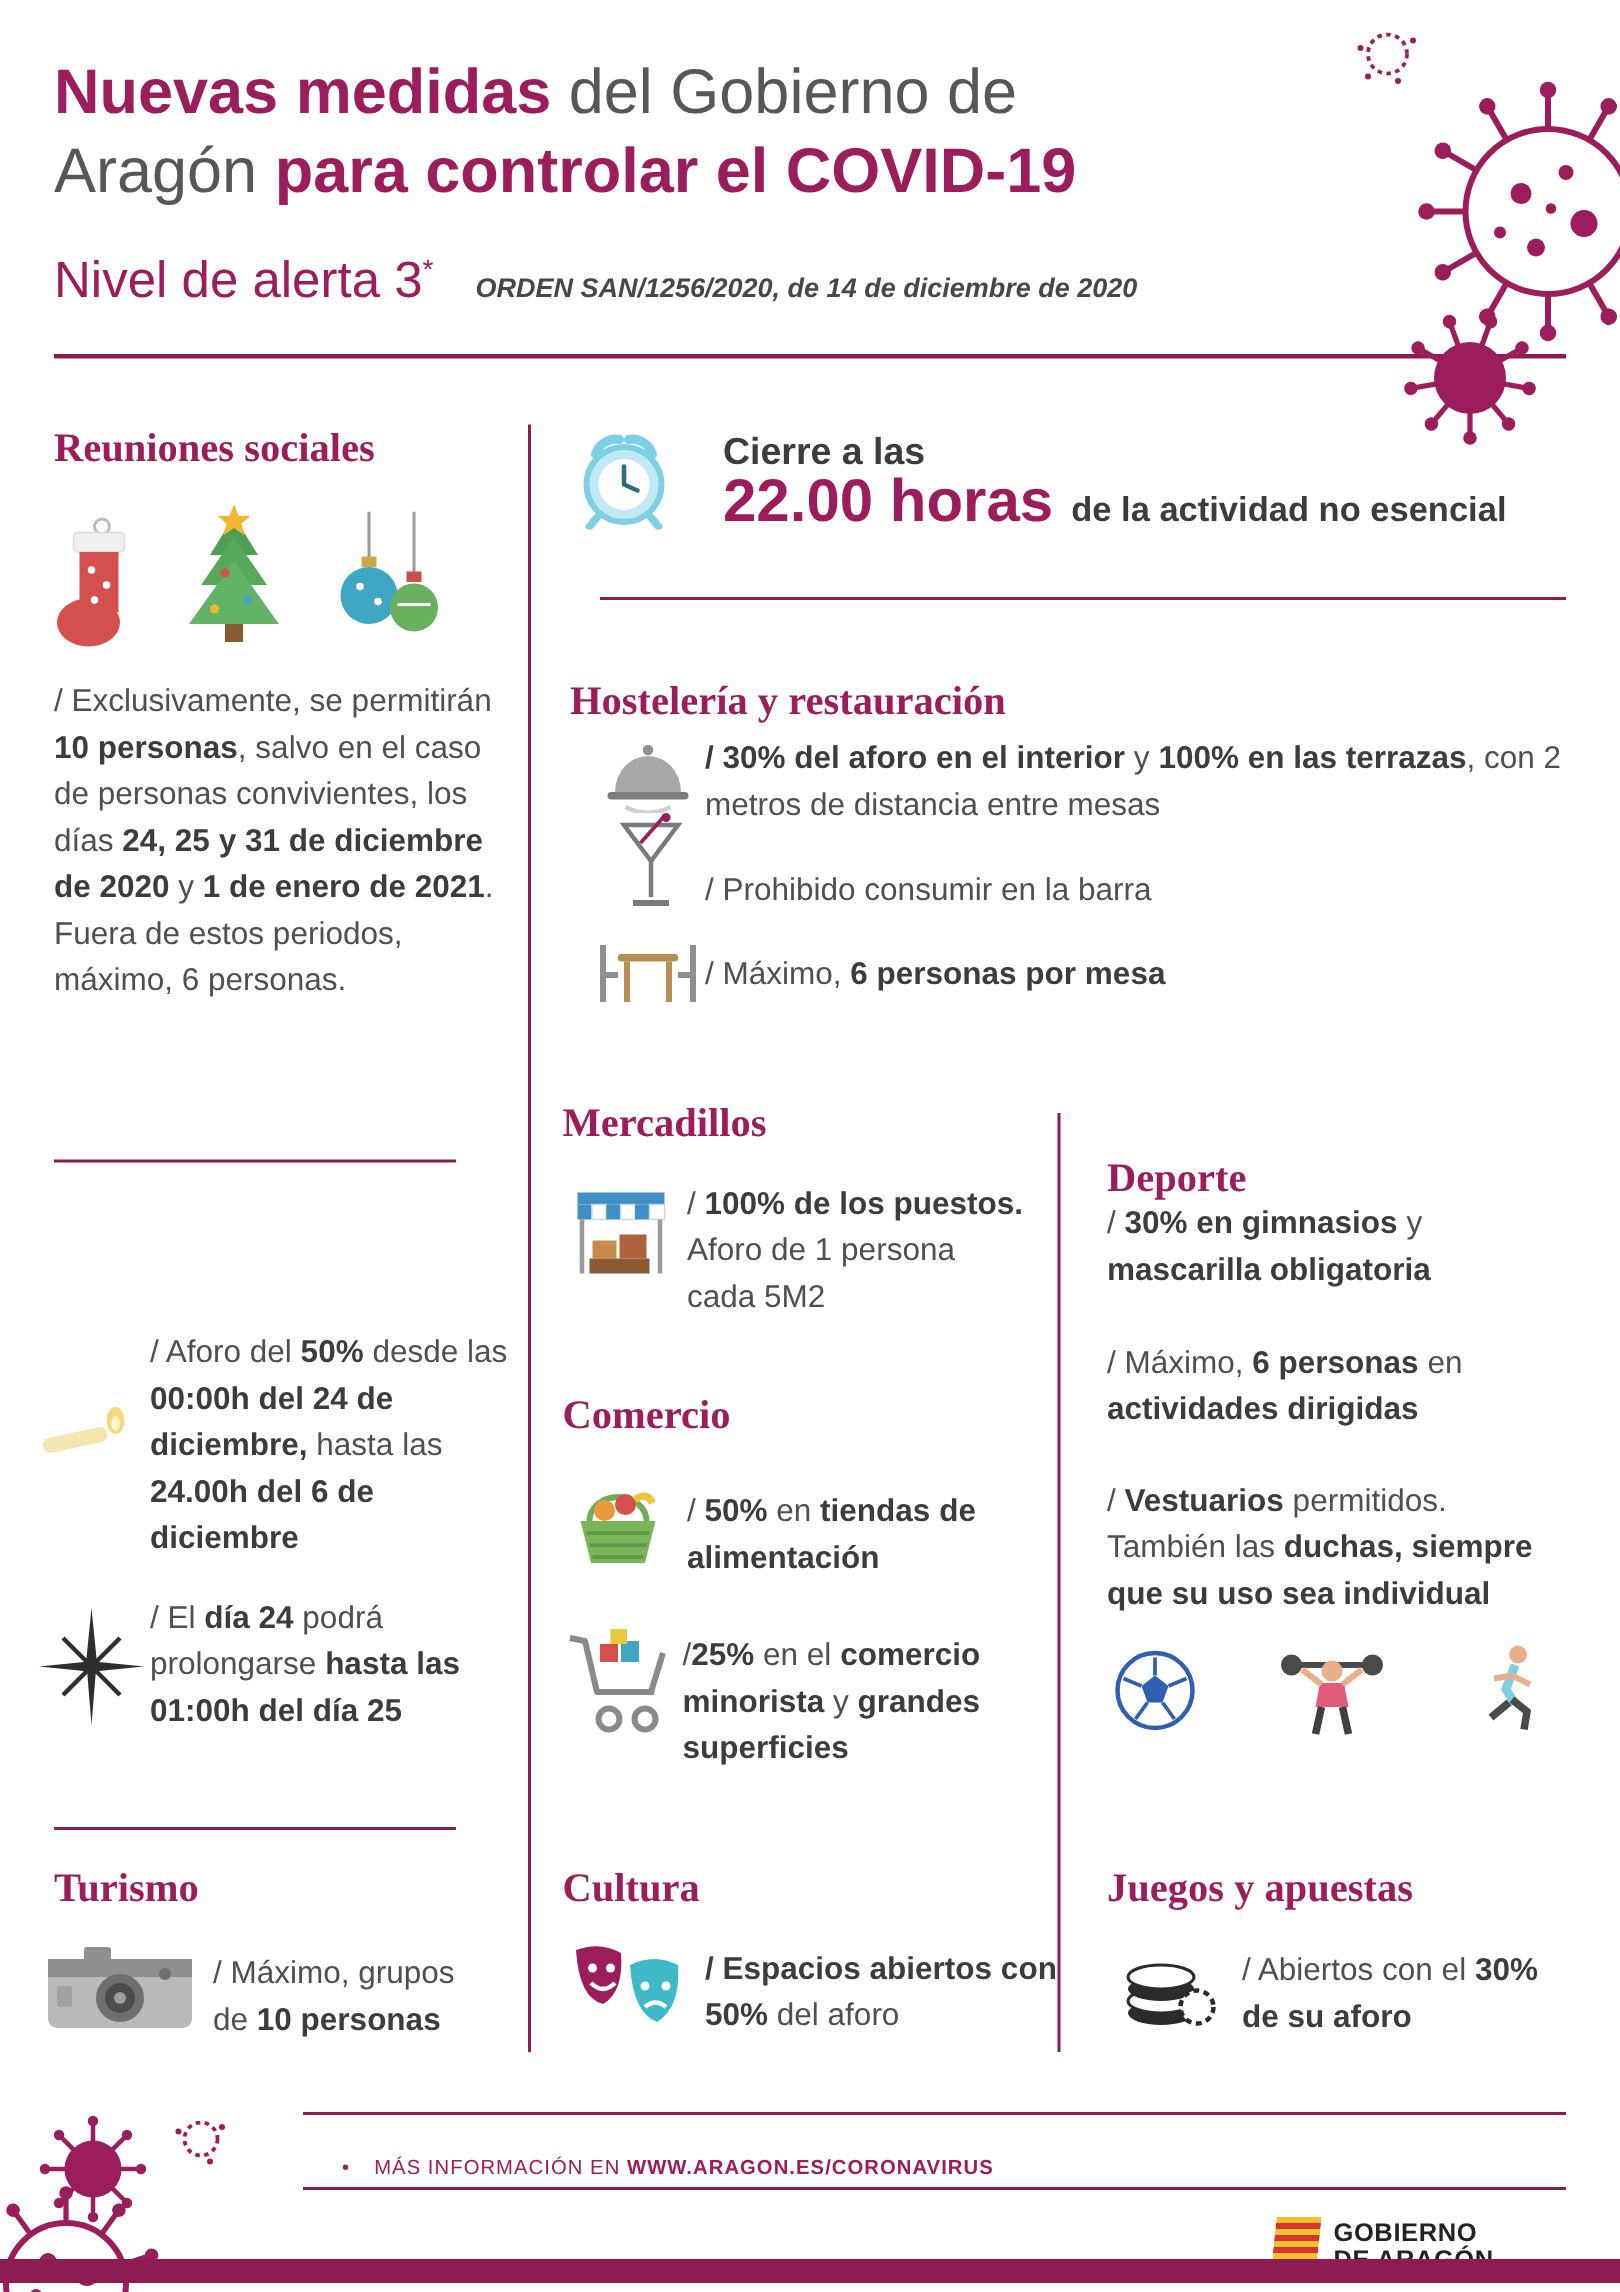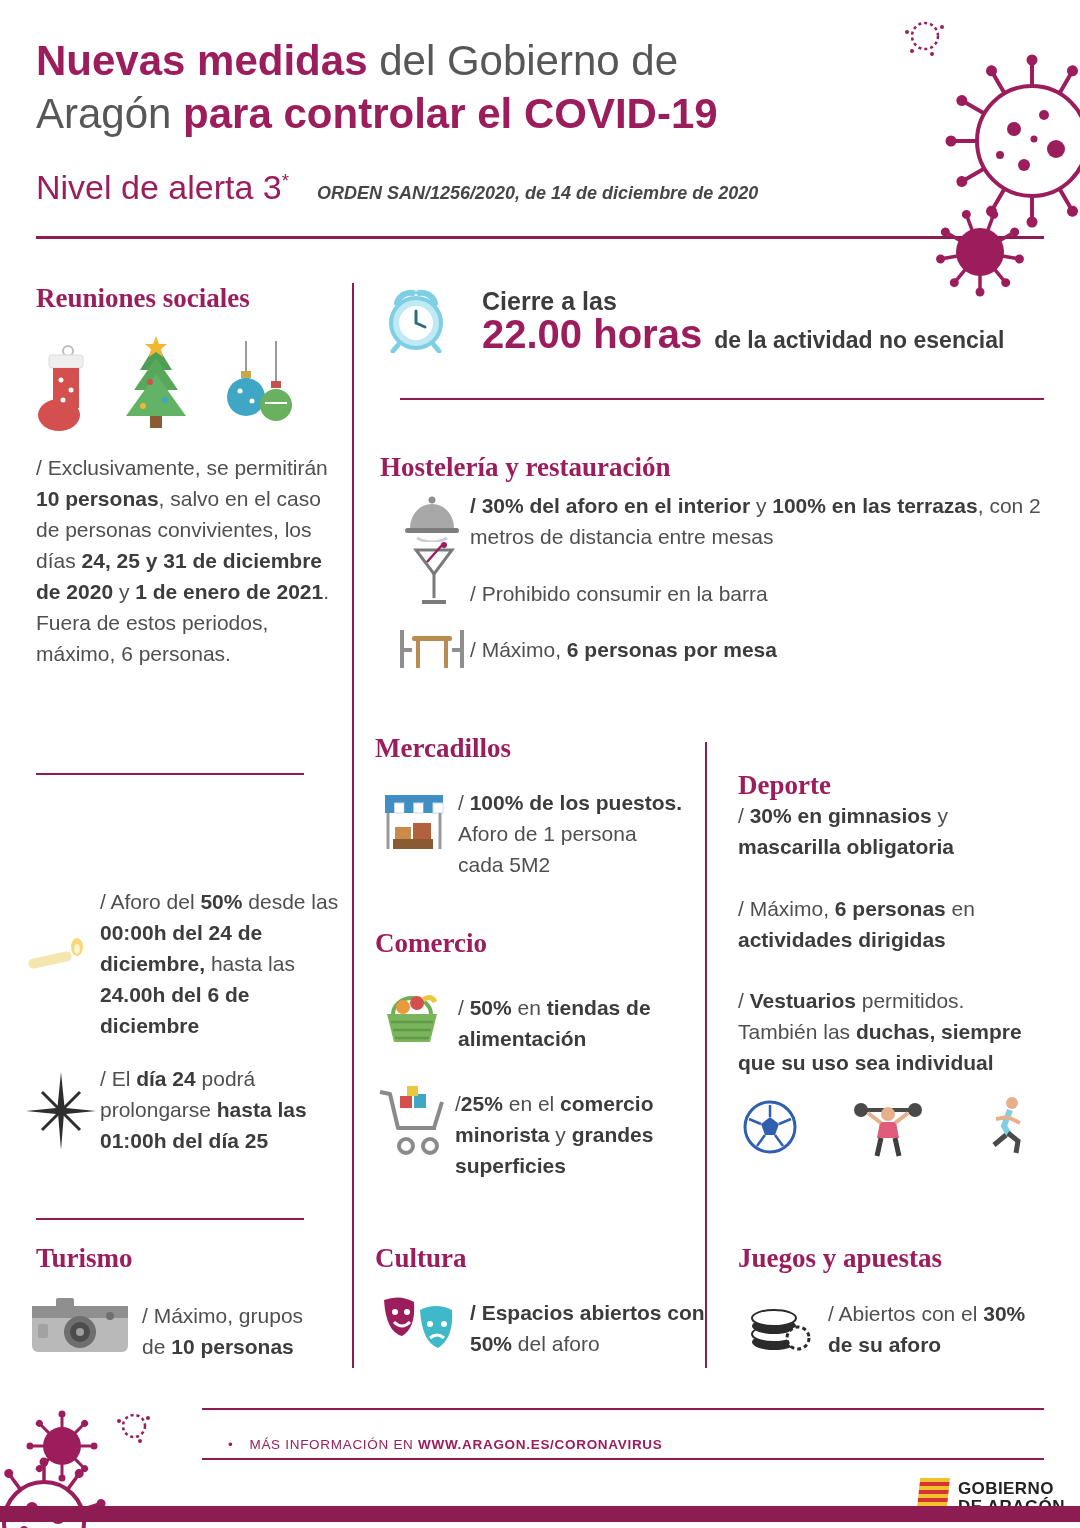--- a/index.html
+++ b/index.html
@@ -30,21 +30,21 @@
   .curfew-intro { position:absolute; left:482px; top:287px; font-size:25px; font-weight:700; color:#3c3c3c; }
   .curfew-line { position:absolute; left:482px; top:312px; display:flex; align-items:baseline; }
   .curfew-time { font-size:40px; font-weight:800; color:#9c1d5c; }
   .curfew-scope { font-size:23px; font-weight:700; color:#3c3c3c; margin-left:12px;text-align:center; }
 
   .footer-info { position:absolute; left:228px; top:1422px; font-size:13.5px;
                  letter-spacing:0.7px; color:#9c1d5c; font-weight:500;margin-top:15px; }
   .footer-info .f-bullet { margin-right:16px; }
   .footer-info .f-url { font-weight:800; }
 
-  .logo { position:absolute; left:918px; top:1478px; display:flex; align-items:center; gap:10px; }
+  .logo { position:absolute; left:849px; top:1478px; display:flex; align-items:center; gap:10px; }
   .logo-text { font-size:17px; line-height:18px; font-weight:800; color:#222; letter-spacing:0.4px; }
 </style>
 </head>
 <body>
 
 <div class="page">
 
   <div class="title">
     <div><span class="b a">Nuevas medidas</span><span> del Gobierno de</span></div>
     <div><span>Aragón </span><span class="b a">para controlar el COVID-19</span></div>

